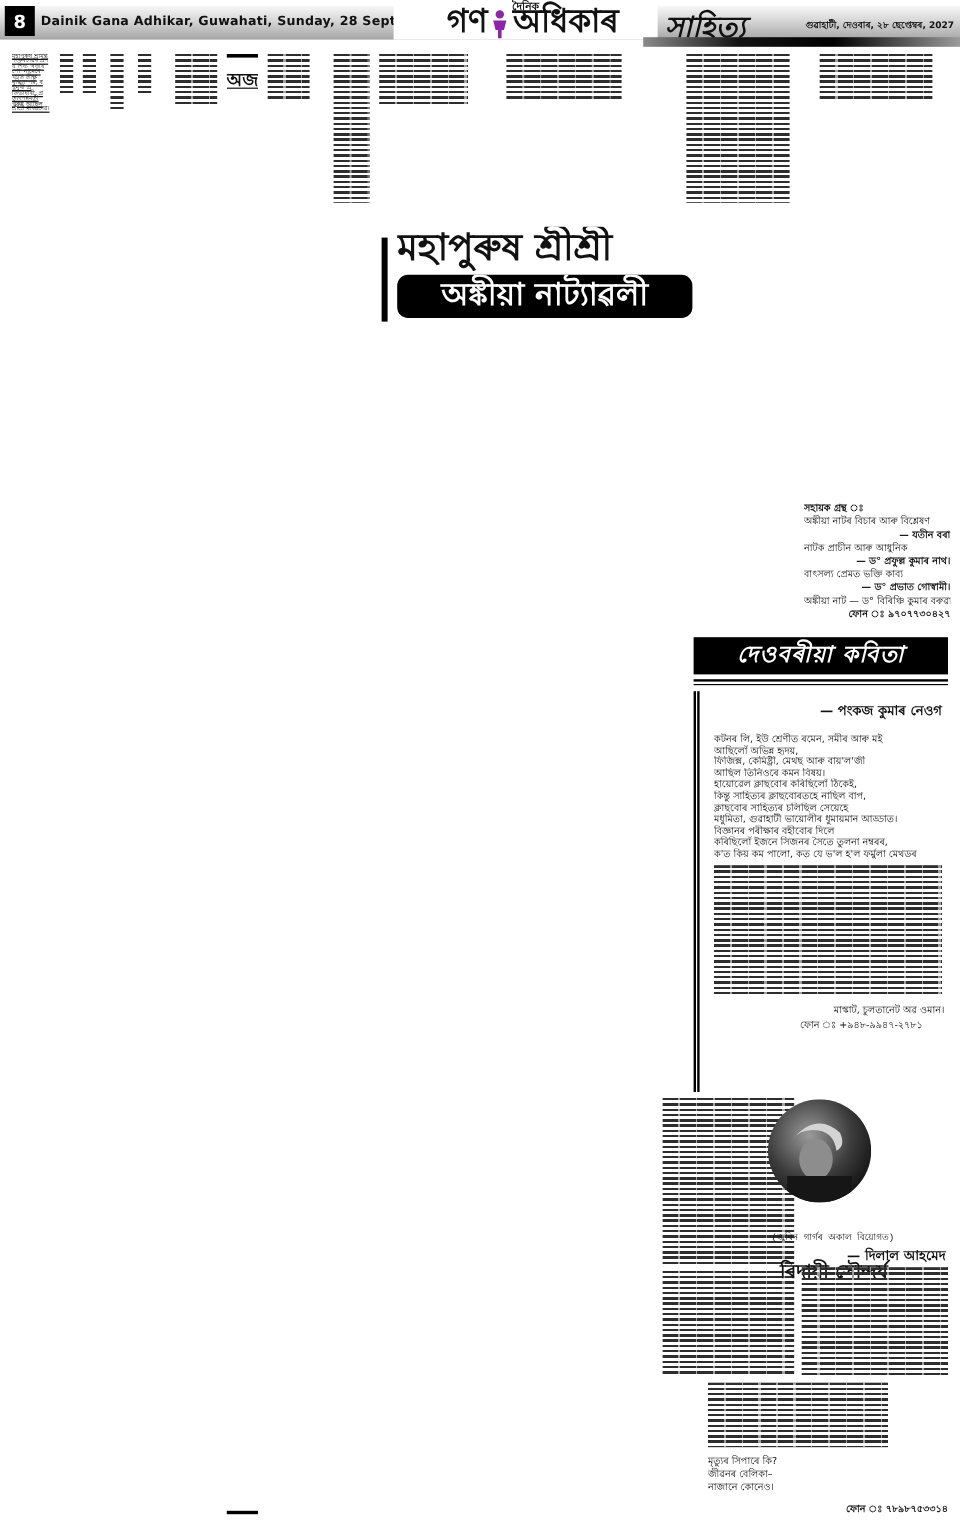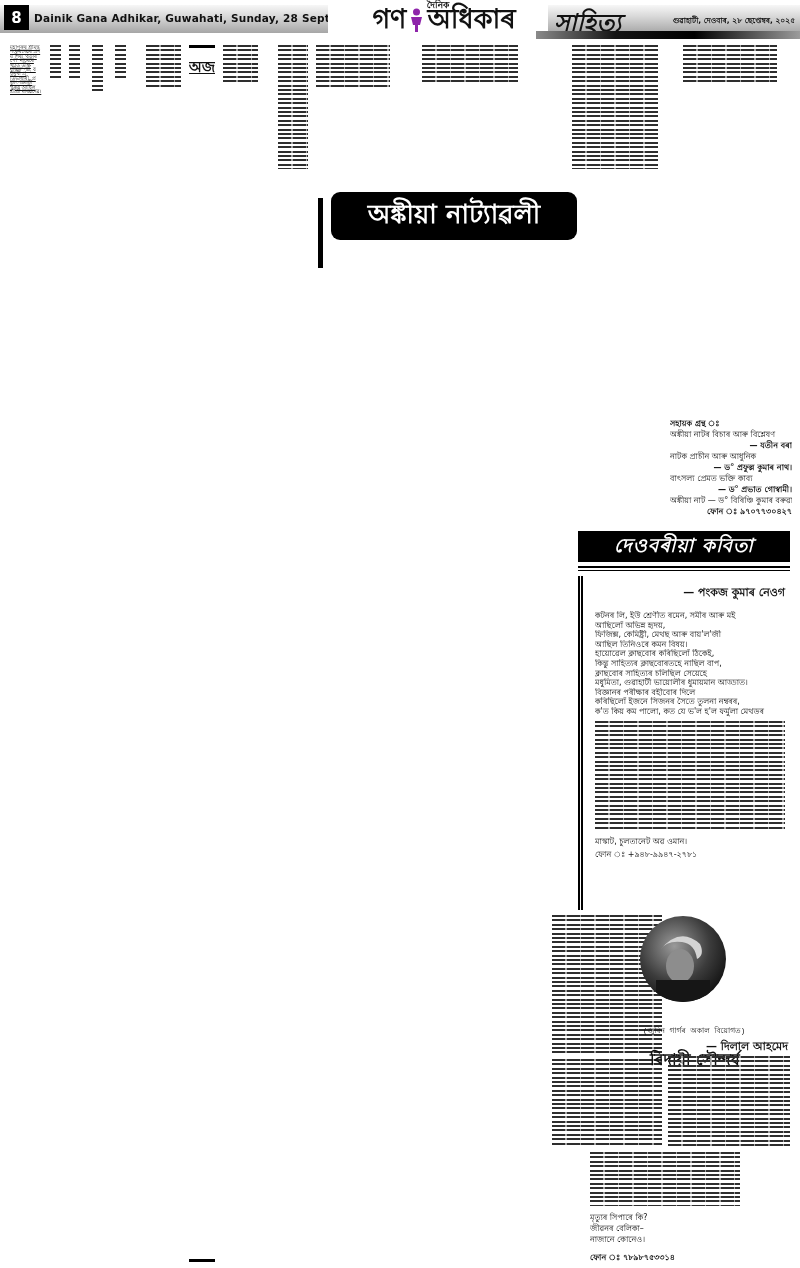--- a/index.html
+++ b/index.html
@@ -31,42 +31,42 @@
       repeating-linear-gradient(to right, transparent 0 13px, rgba(255,255,255,.55) 13px 15px, transparent 15px 28px, rgba(255,255,255,.55) 28px 29px),
       repeating-linear-gradient(to bottom,#2e2e2e 0 2px, transparent 2px 4.4px);
   }
   .v{width:78%;margin-left:auto;margin-right:auto;}
   .spacer{background:none;}
   .micro{font-size:5px;line-height:4.4px;overflow:hidden;word-break:break-all;color:#222;}
   
   .headline-bar{left:318px;top:198px;width:5px;height:70px;background:#000;}
   .headline-box{left:331px;top:189px;width:246px;height:130px;background:#fff;z-index:3;}
   .headline-line{font-size:31px;line-height:37px;font-weight:900;white-space:nowrap;overflow:hidden;}
-  .headline-banner{margin-top:3px;height:48px;background:#000;border-radius:9px;color:#fff;
+  .headline-banner{margin-top:3px;height:36px;background:#000;border-radius:9px;color:#fff;
     font-size:26px;font-weight:bold;display:flex;align-items:center;justify-content:center;
     white-space:nowrap;overflow:hidden;}
   
   .byline-box{border-top:3px solid #000;border-bottom:3px solid #000;
     text-align:center;font-size:15px;font-weight:bold;padding:7px 0;white-space:nowrap;overflow:hidden;}
   
   .credits{left:670px;top:418px;width:122px;height:112px;background:#fff;z-index:2;}
   .ref{font-size:8px;line-height:11px;white-space:nowrap;overflow:hidden;}
   .ref-a{text-align:right;font-weight:bold;}
   
   .deo-box{left:578px;top:531px;width:212px;height:31px;background:#000;color:#fff;
     font-size:19px;font-weight:bold;display:flex;align-items:center;justify-content:center;
     white-space:nowrap;overflow:hidden;z-index:3;letter-spacing:1px;font-style:italic;}
   .deo-rule-a{left:578px;top:566px;width:212px;height:2px;background:#000;}
   .deo-rule-b{left:578px;top:570px;width:212px;height:1px;background:#000;}
   .poem1{left:578px;top:576px;width:217px;height:334px;border-left:5px double #000;
     padding:2px 0 0 12px;box-sizing:border-box;background:#fff;z-index:2;}
   .poem1-title{font-size:20px;font-weight:bold;line-height:24px;}
   .poem1-author{text-align:right;font-size:11px;font-weight:bold;margin:6px 10px 8px 0;}
   .poem-line{font-size:8px;line-height:9.6px;white-space:nowrap;overflow:hidden;}
-  .poem-meta{font-size:8px;text-align:left;white-space:nowrap;overflow:hidden;}
+  .poem-meta{font-size:8px;text-align:right;white-space:nowrap;overflow:hidden;}
   
   .poem2-title{left:650px;top:1003px;font-size:16px;font-weight:bold;white-space:nowrap;margin-top:44px;}
   .poem2-subtitle{left:643px;top:1025px;font-size:7.5px;white-space:nowrap;font-family:Liberation Mono, monospace;}
   .poem2-author{left:660px;top:1038px;width:128px;text-align:right;font-size:11px;font-weight:bold;white-space:nowrap;}
   .photo-wrap{left:640px;top:916px;width:86px;height:86px;}
 </style>
 </head>
 <body>
 
 <div class="abs header-strip"></div>
@@ -80,21 +80,21 @@
   <span class="masthead-word">গণ</span>
   <span style="display:inline-block;line-height:0;">
     <svg width="15" height="24" viewBox="0 0 15 24">
       <circle cx="7.5" cy="4" r="3.5" fill="#8e24aa"></circle>
       <path d="M2 9 h11 l-2 8 h-2 v7 h-3 v-7 H4 z" fill="#8e24aa"></path>
     </svg>
   </span>
   <span class="masthead-word">অধিকাৰ</span>
 </div>
 <div class="abs section-title">সাহিত্য</div>
-<div class="abs dateline-as">গুৱাহাটী, দেওবাৰ, ২৮ ছেপ্তেম্বৰ, ২০২৫</div>
+<div class="abs dateline-as">গুৱাহাটী, দেওবাৰ, ২৮ ছেপ্তেম্বৰ, 2027</div>
 <div class="abs header-darkband"></div>
 
 <div class="col" style="left:10px;width:124px;">
   <div class="micro" style="height:52px;">মহাপুৰুষ শ্ৰীমন্ত শংকৰদেৱৰ প্ৰণয় শিষ্য 'বড়াৰ পো' নামেৰে খ্যাত তীক্ষ্ণ বুদ্ধিসম্পন্ন, বহুমুখী প্ৰতিভাধাৰী, প্ৰত্যুৎপন্নমতী পুৰুষ আছিল শ্ৰীশ্ৰী মাধৱদেৱ।</div>
   <div class="g" style="height:118px;"></div>
   <div class="g v" style="height:34px;"></div>
   <div class="g" style="height:118px;"></div>
   <div class="g v" style="height:34px;"></div>
   <div class="g" style="height:150px;"></div>
   <div class="g" style="height:84px;"></div>
@@ -144,20 +144,21 @@
 </div>
 
 <div class="col" style="left:670px;width:120px;height:373px;">
   <div class="g" style="height:180px;"></div>
   <div class="g v" style="height:40px;"></div>
   <div class="g" style="height:145px;"></div>
 </div>
 
 <div class="abs headline-bar"></div>
 <div class="abs headline-box">
+  <div class="headline-line">মহাপুৰুষ শ্ৰীশ্ৰী</div>
   <div class="headline-banner">অঙ্কীয়া নাট্যাৱলী</div>
 </div>
 
 <div class="abs credits">
   <div class="ref" style="font-weight:bold;">সহায়ক গ্ৰন্থ ঃ</div>
   <div class="ref">অঙ্কীয়া নাটৰ বিচাৰ আৰু বিশ্লেষণ</div>
   <div class="ref ref-a">— যতীন বৰা</div>
   <div class="ref">নাটক প্ৰাচীন আৰু আধুনিক</div>
   <div class="ref ref-a">— ড° প্ৰফুল্ল কুমাৰ নাথ।</div>
   <div class="ref">বাৎসল্য প্ৰেমত ভক্তি কাব্য</div>

